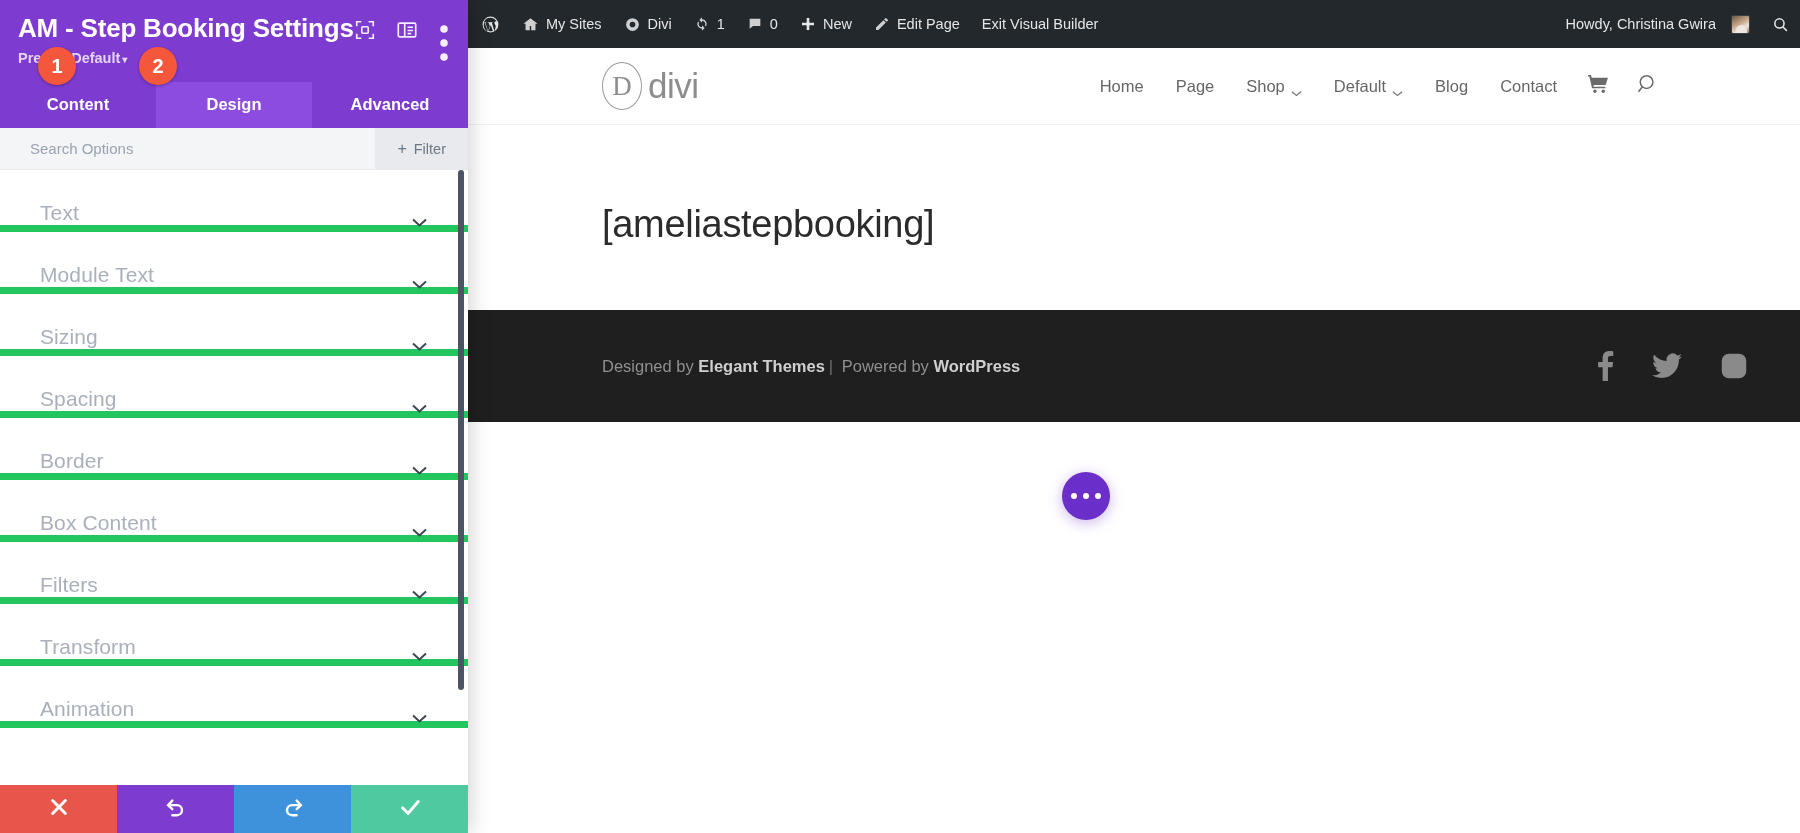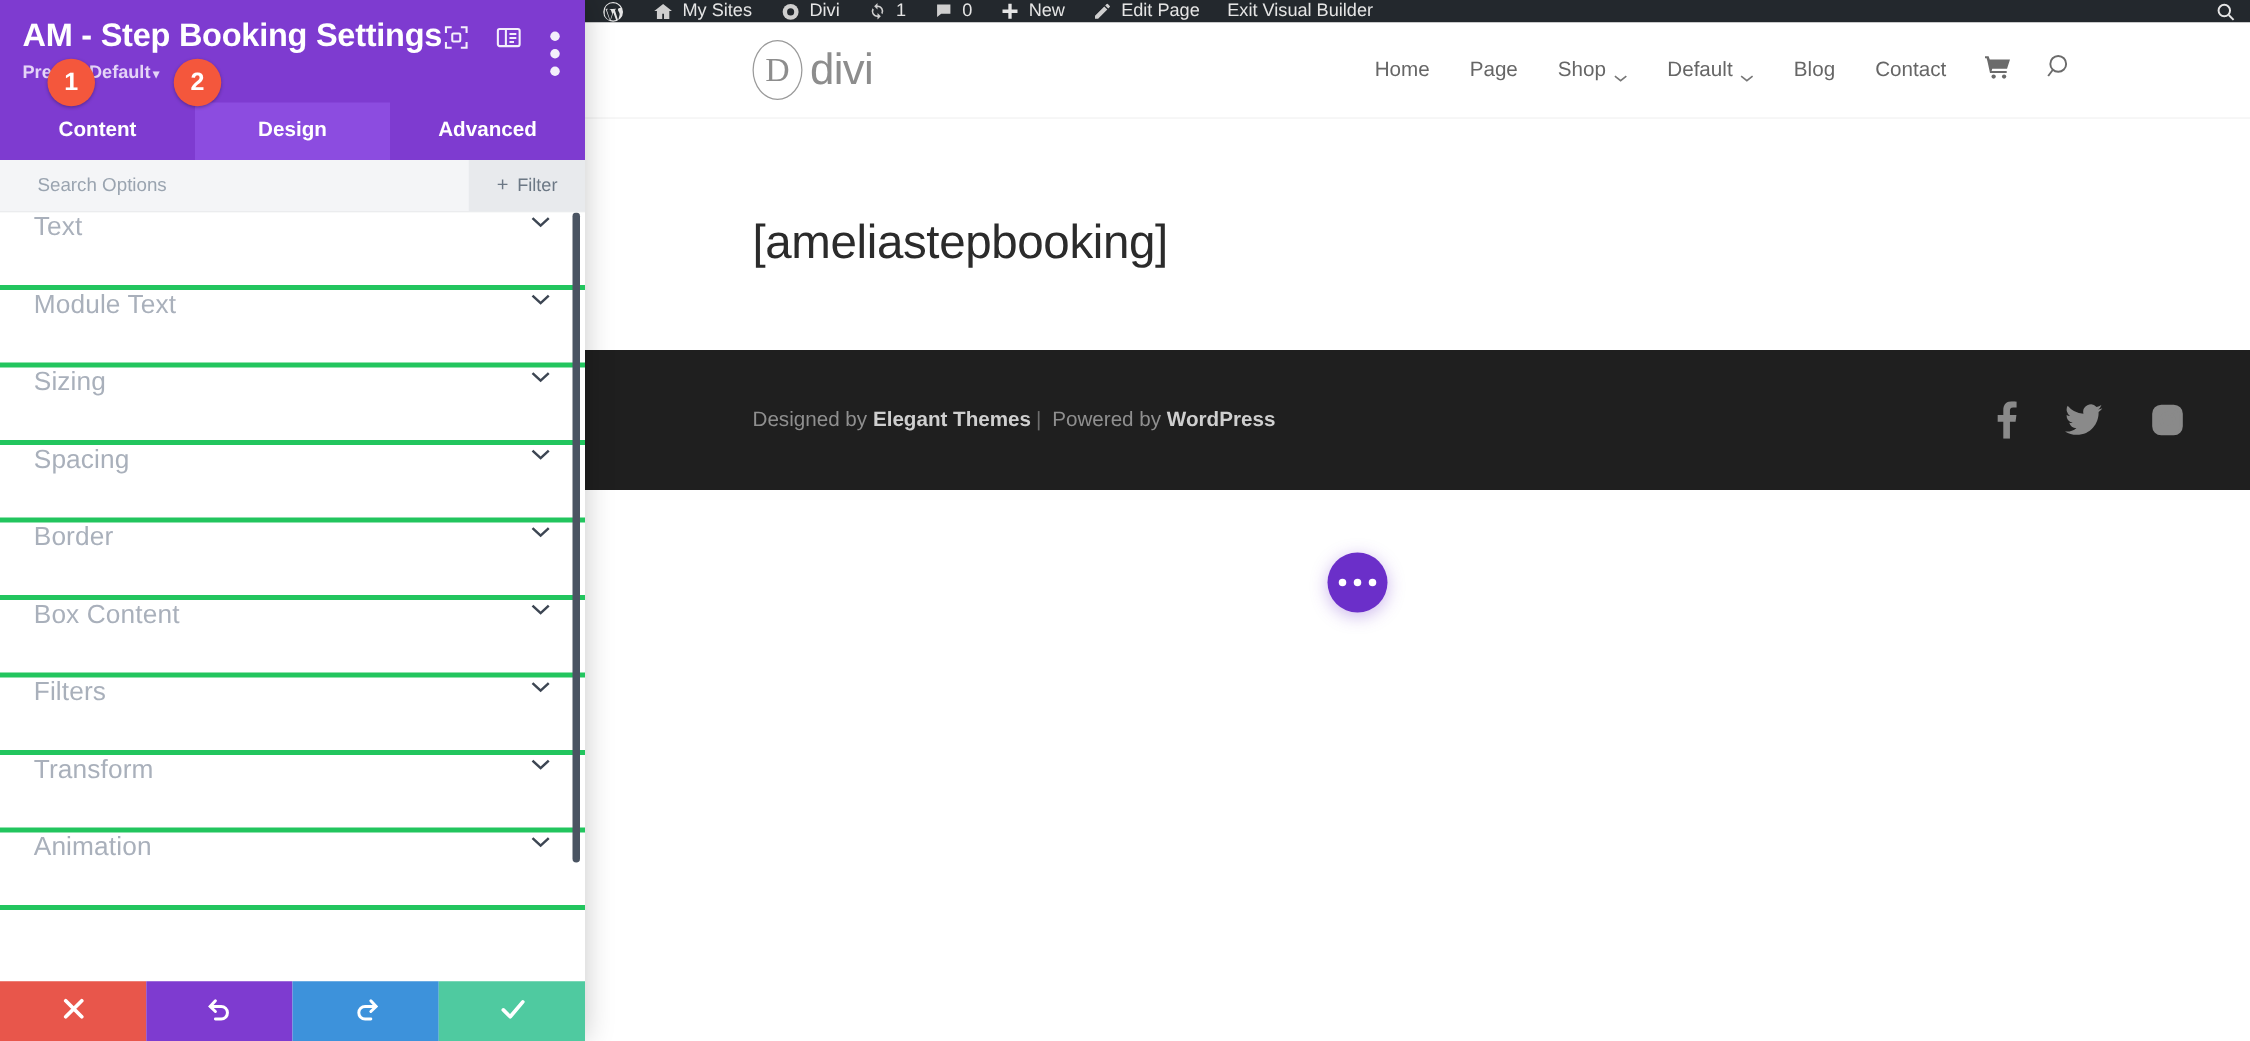--- a/index.html
+++ b/index.html
@@ -94,23 +94,23 @@
   .filter-btn .plus { font-size: 16px; }
 
   .options-list {
     flex: 1 1 auto;
     overflow: hidden;
     position: relative;
     background: #fff;
   }
   .opt-row {
     height: 62px;
-    display: flex; align-items: flex-start;
-    padding: 0 27px;
-    border-bottom: 4px solid #22c55e;
+    display: flex; align-items: flex-end;
+    padding: 0 40px;
+    border-bottom: 7px solid #22c55e;
     cursor: pointer;
   }
   .opt-label {
     flex: 1 1 auto;
     font-size: 21px; color: #a9b0bb; font-weight: 400;
     letter-spacing: .1px;
   }
   .chev { width: 17px; height: 11px; flex: 0 0 auto; }
 
   .panel-scrollbar {
@@ -131,21 +131,21 @@
   .act svg { width: 22px; height: 22px; }
   .act.cancel { background: #e8564b; }
   .act.undo   { background: #7e3bd0; }
   .act.redo   { background: #3d92db; }
   .act.save   { background: #4fcaa0; }
 
   
   #preview { position: absolute; left: 468px; top: 0; right: 0; bottom: 0; background: #fff; }
 
   .wp-adminbar {
-    height: 18px; background: #23282d;
+    height: 48px; background: #23282d;
     display: flex; align-items: center;
     color: #e5e5e5; font-size: 14.5px;
     padding: 0 0 0 2px;
     white-space: nowrap;
   }
   .ab-item {
     display: flex; align-items: center; gap: 7px;
     padding: 0 11px; height: 32px; cursor: pointer; color: #e5e5e5;
   }
   .ab-item svg { display: block; }
@@ -281,20 +281,24 @@
         <span>Edit Page</span>
       </div>
       <div class="ab-item">
         <span>Exit Visual Builder</span>
       </div>
 
       <div class="ab-spacer"></div>
 
       <div class="ab-right">
         <div class="ab-item">
+          <span>Howdy, Christina Gwira</span>
+          <span class="ab-avatar"></span>
+        </div>
+        <div class="ab-item">
           <span>
             <svg width="17" height="17" viewBox="0 0 24 24" fill="none" stroke="#e5e5e5" stroke-width="2.2">
               <circle cx="10.5" cy="10.5" r="6.5"></circle>
                 <path d="M15.5 15.5 21 21"></path>
             </svg>
           </span>
         </div>
       </div>
     </div>
 

